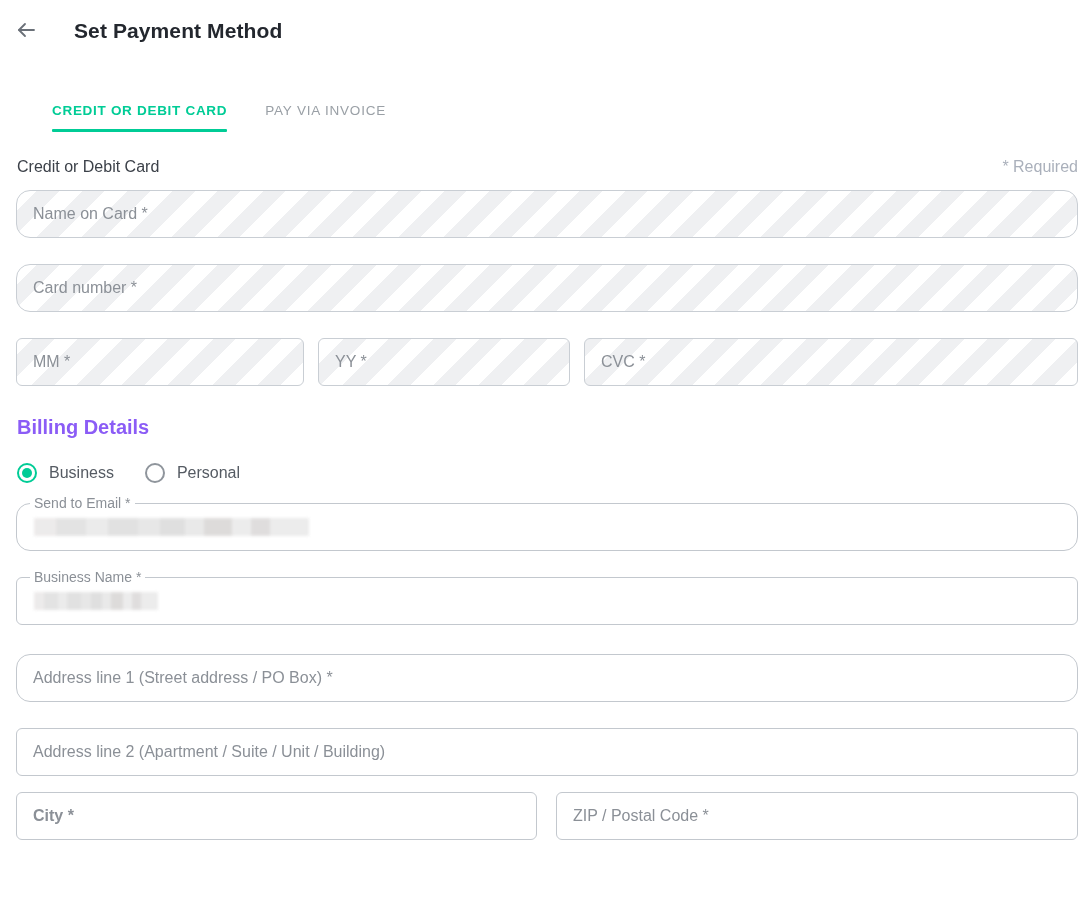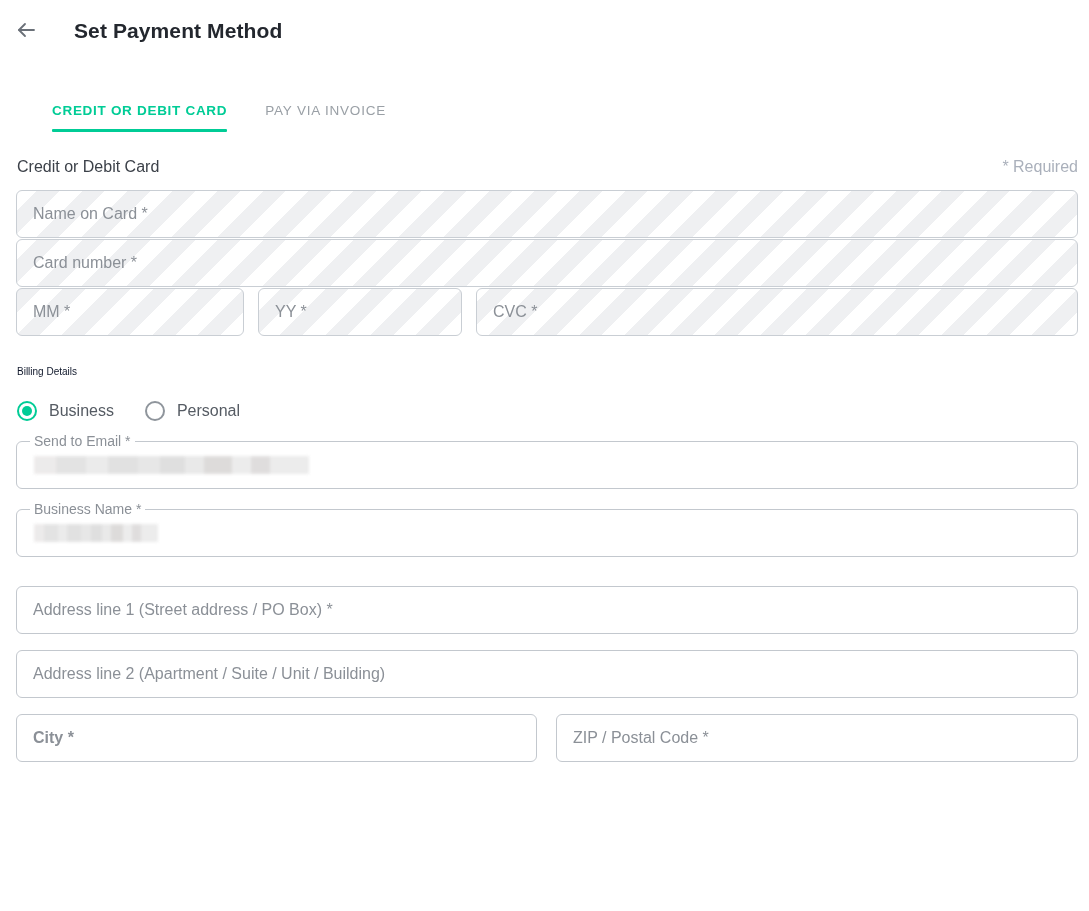--- a/index.html
+++ b/index.html
@@ -137,34 +137,35 @@
         #ffffff 16px,
         #eff0f2 16px,
         #eff0f2 32px);
     background-position: 0 0;
   }
   .field.hatched .ph {
     background: transparent;
   }
 
   .full { width: 100%; }
-  .mb-14 { margin-bottom: 1px; }
-
-  
-  .exp-mm { width: 228px; text-align: right; }
-  .exp-yy { width: 204px; }
+  .mb-14 { margin-bottom: 26px; border-radius: 14px; }
+
+  
+  .exp-mm { width: 288px; text-align: right; }
+  .exp-yy { width: 252px; }
   .exp-cvc { flex: 1; }
   .exp-gap { width: 14px; }
 
   
   .billing-title {
-    font-size: 10px;
-    color: #0f172a;
+    font-size: 20px;
+    color: #8b5cf6;
     padding: 0 0 0 17px;
     margin-top: 30px;
+    font-weight: bold;
   }
   .radio-row {
     display: flex;
     align-items: center;
     padding-left: 17px;
     margin-top: 24px;
   }
   .radio-opt {
     display: flex;
     align-items: center;

